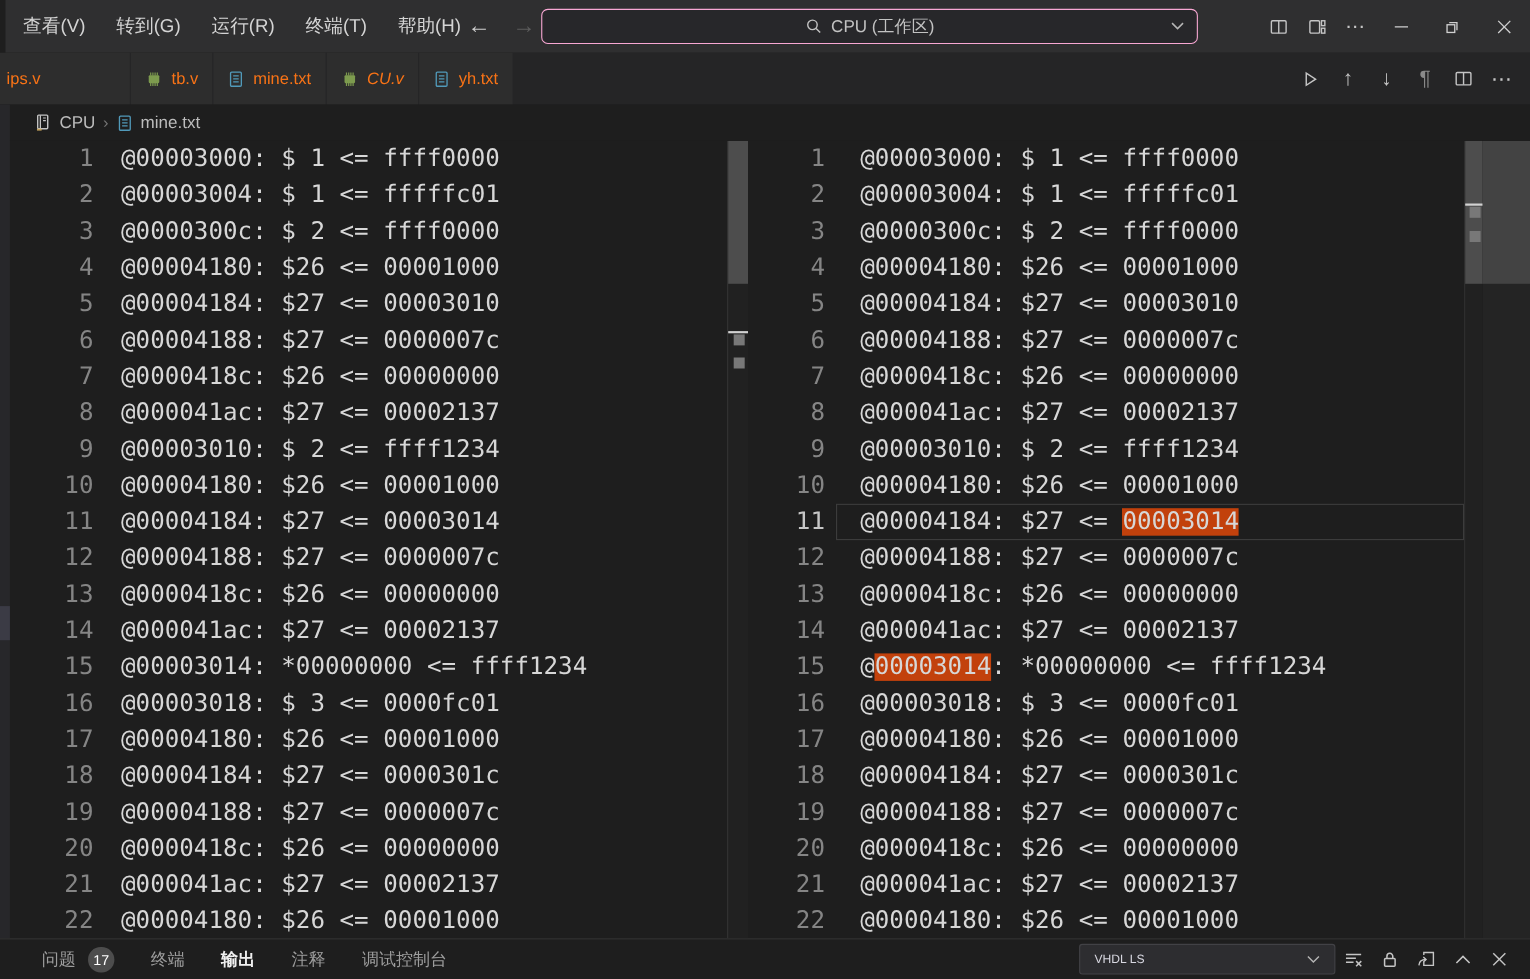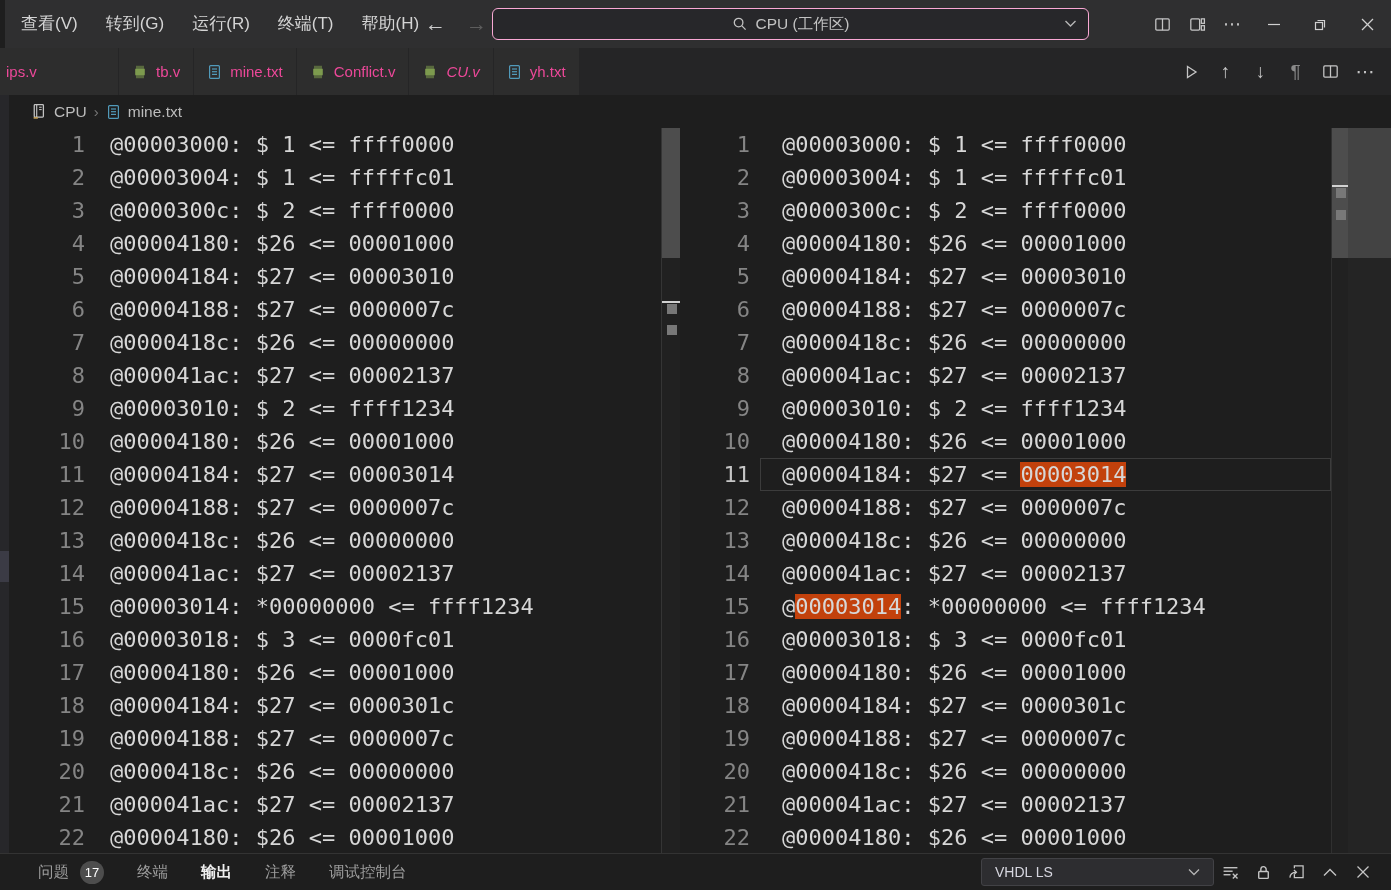--- a/index.html
+++ b/index.html
@@ -20,21 +20,21 @@
                    justify-content:center; gap:8px; font-size:15.5px; color:#c2c2c2; }
   .cc-chevron{ position:absolute; right:11px; top:10px; }
   .titlebar-right{ position:absolute; right:0; top:0; height:48px; display:flex; align-items:center; }
   .tb-btn{ width:35px; height:48px; display:flex; align-items:center; justify-content:center; color:#c5c5c5; }
   .win-btn{ width:47px; height:48px; display:flex; align-items:center; justify-content:center; color:#d0d0d0; }
   .dots{ font-size:18px; letter-spacing:1px; color:#c5c5c5; }
 
   
   .tabbar{ position:absolute; top:48px; left:0; right:0; height:47px; background:#252526; display:flex; }
   .tab{ height:47px; display:flex; align-items:center; gap:8px; padding:0 13px; background:#2d2d2d;
-        margin-right:1px; font-size:15px; color:#ec4899; white-space:nowrap; }
+        margin-right:1px; font-size:15px; color:#f97316; white-space:nowrap; }
   .tab.first{ width:118px; padding-left:6px; }
   .tab.active{ background:#1e1e1e; color:#ffffff; }
   .tab .close{ margin-left:9px; font-size:15px; color:#cccccc; }
   .tab.preview .tab-label{ font-style:italic; }
   .editor-actions{ margin-left:auto; display:flex; align-items:center; padding-right:8px; }
   .ea{ width:35px; height:47px; display:flex; align-items:center; justify-content:center; color:#c5c5c5;
        font-size:19px; }
   .ea.dim{ color:#8a8a8a; }
 
   
@@ -73,21 +73,21 @@
   
   .panel{ position:absolute; left:0; right:0; top:853px; height:37px; background:#1e1e1e;
           border-top:1px solid #333333; display:flex; align-items:center; }
   .panel-tabs{ display:flex; align-items:center; padding-left:38px; }
   .ptab{ margin-right:33px; font-size:15.5px; color:#9d9d9d; display:flex; align-items:center; gap:11px; }
   .ptab.active{ color:#f0f0f0; font-weight:bold;justify-content:center; }
   .badge{ background:#4d4d4d; color:#ffffff; border-radius:12px; min-width:24px; height:23px; line-height:23px;
           text-align:center; font-size:13px; font-weight:normal; padding:0 4px; }
   .panel-right{ margin-left:auto; display:flex; align-items:center; padding-right:12px; }
   .lang-select{ width:233px; height:28px; background:#2d2d30; border:1px solid #424246; border-radius:3px;
-                display:flex; align-items:center; padding:0 13px; font-size:14px; color:#d7d7e0; }
+                display:flex; align-items:center; padding:0 13px; font-size:11px; color:#d7d7e0; }
   .lang-select .sel-chev{ margin-left:auto; display:flex; }
   .panel-icon{ width:33px; height:30px; display:flex; align-items:center; justify-content:center; color:#c5c5c5; }
   svg{ display:block; }
 </style>
 </head>
 <body>
 
 <div class="window">
 
   <div class="titlebar">
@@ -176,38 +176,20 @@
     <div class="tab">
       <span>
         <svg width="15" height="16" viewBox="0 0 15 16" fill="none" stroke="#519aba" stroke-width="1.2">
           <rect x="2.6" y="1.6" width="9.8" height="12.8" rx="1"></rect>
           <line x1="5" y1="5" x2="10" y2="5"></line>
             <line x1="5" y1="7.7" x2="10" y2="7.7"></line>
             <line x1="5" y1="10.4" x2="10" y2="10.4"></line>
         </svg>
       </span>
       <span class="tab-label">mine.txt</span>
-    </div>
-    <div class="tab">
-      <span>
-        <svg width="16" height="16" viewBox="0 0 16 16">
-          <g stroke="#7d9b4e" stroke-width="1.1">
-            <line x1="5" y1="1.8" x2="5" y2="4.6"></line>
-              <line x1="7" y1="1.8" x2="7" y2="4.6"></line>
-              <line x1="9" y1="1.8" x2="9" y2="4.6"></line>
-              <line x1="11" y1="1.8" x2="11" y2="4.6"></line>
-            <line x1="5" y1="11.4" x2="5" y2="14.2"></line>
-              <line x1="7" y1="11.4" x2="7" y2="14.2"></line>
-              <line x1="9" y1="11.4" x2="9" y2="14.2"></line>
-              <line x1="11" y1="11.4" x2="11" y2="14.2"></line>
-          </g>
-          <rect x="3.2" y="4.4" width="9.6" height="7.2" rx="1" fill="#7d9b4e"></rect>
-        </svg>
-      </span>
-      <span class="tab-label">Conflict.v</span>
     </div>
     <div class="tab preview">
       <span>
         <svg width="16" height="16" viewBox="0 0 16 16">
           <g stroke="#7d9b4e" stroke-width="1.1">
             <line x1="5" y1="1.8" x2="5" y2="4.6"></line>
               <line x1="7" y1="1.8" x2="7" y2="4.6"></line>
               <line x1="9" y1="1.8" x2="9" y2="4.6"></line>
               <line x1="11" y1="1.8" x2="11" y2="4.6"></line>
             <line x1="5" y1="11.4" x2="5" y2="14.2"></line>

